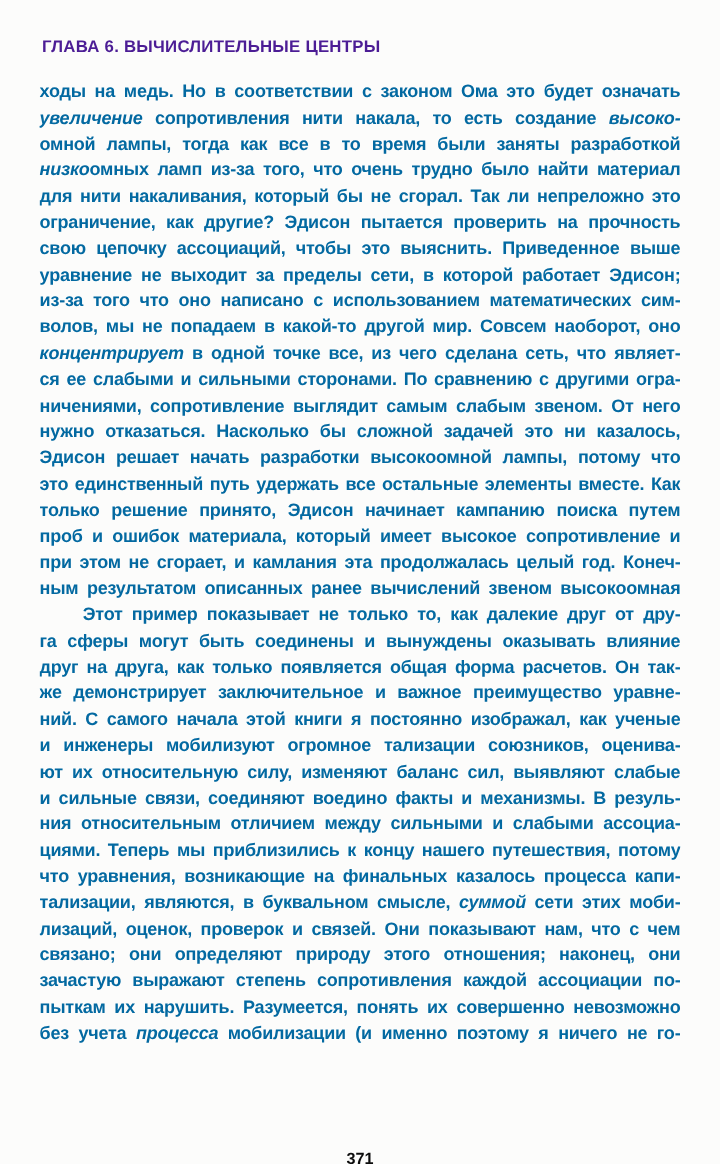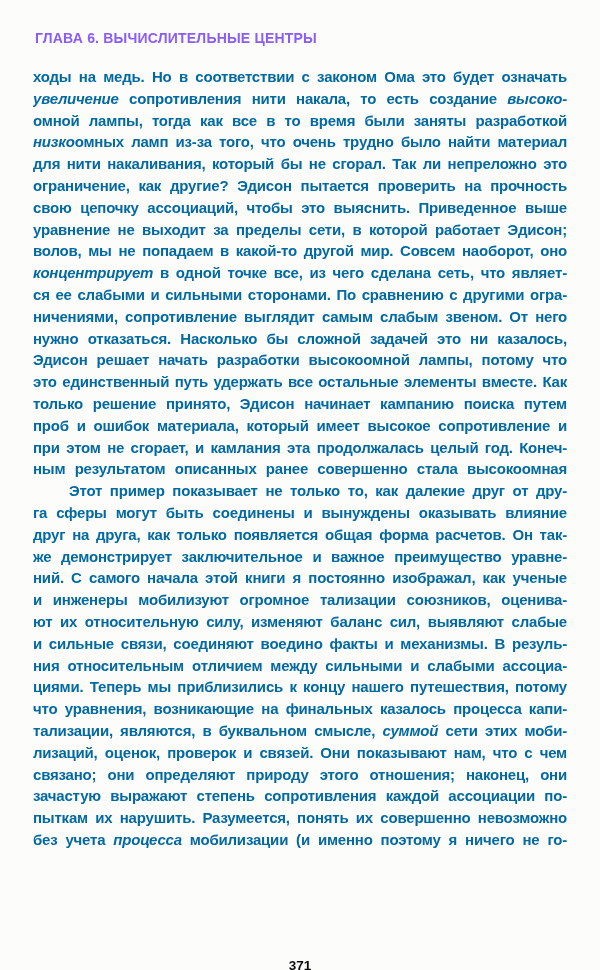--- a/index.html
+++ b/index.html
@@ -14,21 +14,21 @@
     background: #fcfcfb;
     overflow: hidden;
     color: #121212;
   }
   .chapter-header {
     position: absolute;
     left: 35px; top: 30px;
     font-size: 14px;
     font-weight: bold;
     letter-spacing: 0.2px;
-    color: #8b5cf6;
+    color: #4c1d95;
     white-space: nowrap;
   }
   .body-text {
     position: absolute;
     left: 33px; top: 66px;
     width: 534px;
   }
   .line {
     height: 21.8px;
     line-height: 21.8px;
@@ -66,31 +66,32 @@
 
   <div class="body-text">
       <div class="line"><span>ходы на медь. Но в соответствии с законом Ома это будет означать</span></div>
       <div class="line"><em>увеличение</em><span> сопротивления нити накала, то есть создание </span><em>высоко-</em></div>
       <div class="line"><span>омной лампы, тогда как все в то время были заняты разработкой</span></div>
       <div class="line"><em>низко</em><span>омных ламп из-за того, что очень трудно было найти материал</span></div>
       <div class="line"><span>для нити накаливания, который бы не сгорал. Так ли непреложно это</span></div>
       <div class="line"><span>ограничение, как другие? Эдисон пытается проверить на прочность</span></div>
       <div class="line"><span>свою цепочку ассоциаций, чтобы это выяснить. Приведенное выше</span></div>
       <div class="line"><span>уравнение не выходит за пределы сети, в которой работает Эдисон;</span></div>
+      <div class="line"><span>из-за того что оно написано с использованием математических сим-</span></div>
       <div class="line"><span>волов, мы не попадаем в какой-то другой мир. Совсем наоборот, оно</span></div>
       <div class="line"><em>концентрирует</em><span> в одной точке все, из чего сделана сеть, что являет-</span></div>
       <div class="line"><span>ся ее слабыми и сильными сторонами. По сравнению с другими огра-</span></div>
       <div class="line"><span>ничениями, сопротивление выглядит самым слабым звеном. От него</span></div>
       <div class="line"><span>нужно отказаться. Насколько бы сложной задачей это ни казалось,</span></div>
       <div class="line"><span>Эдисон решает начать разработки высокоомной лампы, потому что</span></div>
       <div class="line"><span>это единственный путь удержать все остальные элементы вместе. Как</span></div>
       <div class="line"><span>только решение принято, Эдисон начинает кампанию поиска путем</span></div>
       <div class="line"><span>проб и ошибок материала, который имеет высокое сопротивление и</span></div>
       <div class="line"><span>при этом не сгорает, и камлания эта продолжалась целый год. Конеч-</span></div>
-      <div class="line"><span>ным результатом описанных ранее совершенно стала высокоомная</span></div>
+      <div class="line"><span>ным результатом описанных ранее вычислений звеном высокоомная</span></div>
       <div class="line indent"><span>Этот пример показывает не только то, как далекие друг от дру-</span></div>
       <div class="line"><span>га сферы могут быть соединены и вынуждены оказывать влияние</span></div>
       <div class="line"><span>друг на друга, как только появляется общая форма расчетов. Он так-</span></div>
       <div class="line"><span>же демонстрирует заключительное и важное преимущество уравне-</span></div>
       <div class="line"><span>ний. С самого начала этой книги я постоянно изображал, как ученые</span></div>
       <div class="line"><span>и инженеры мобилизуют огромное тализации союзников, оценива-</span></div>
       <div class="line"><span>ют их относительную силу, изменяют баланс сил, выявляют слабые</span></div>
       <div class="line"><span>и сильные связи, соединяют воедино факты и механизмы. В резуль-</span></div>
       <div class="line"><span>ния относительным отличием между сильными и слабыми ассоциа-</span></div>
       <div class="line"><span>циями. Теперь мы приблизились к концу нашего путешествия, потому</span></div>

